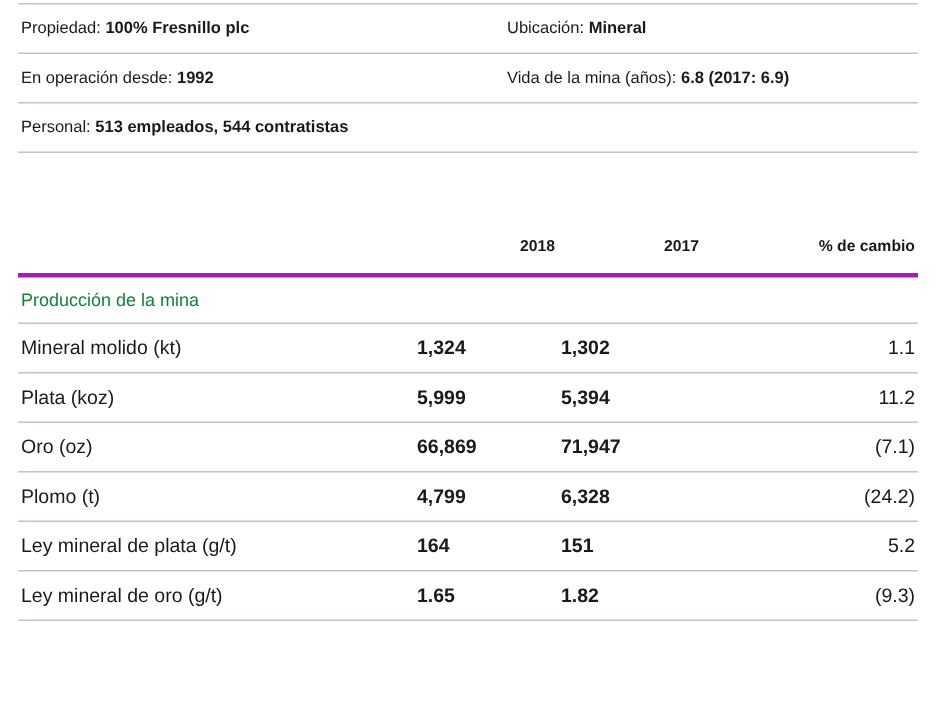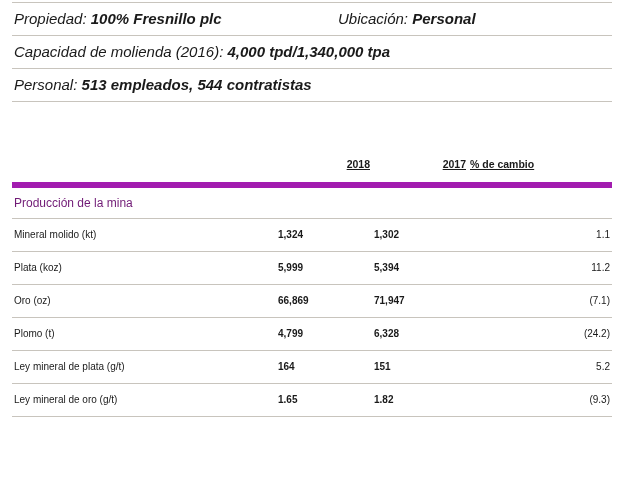--- a/index.html
+++ b/index.html
@@ -29,79 +29,78 @@
     margin-top: 2px;
   }
   .facts tr {
     border-bottom: 1px solid #c8c4bd;
   }
   .facts tr:first-child {
     border-top: 1px solid #c8c4bd;
   }
   .facts td {
     padding: 8px 2px 8px 2px;
-    font-size: 15px;
+    font-size: 11px;
     line-height: 16px;
     vertical-align: top;
-    font-style: italic;
   }
   .facts td.left  { width: 54%; }
   .facts td.right { width: 46%; }
   .facts .lbl { font-weight: normal; }
   .facts .val { font-weight: bold; }
 
   
   .prod {
     width: 100%;
     border-collapse: collapse;
     margin-top: 46px;
   }
   .prod th, .prod td {
-    font-size: 10px;
+    font-size: 13px;
     line-height: 16px;
     padding: 8px 2px;
     vertical-align: bottom;
   }
   .prod thead th {
     font-size: 10.5px;
     font-weight: bold;
     color: #1a1a1a;
     padding-bottom: 10px;
-    border-bottom: 6px solid #a21caf;
-    text-decoration: underline;
+    border-bottom: 3px solid #a21caf;
   }
   .prod thead th.metric { text-align: left; width: 44%; }
   .prod thead th.num    { text-align: right; width: 16%; }
-  .prod thead th.chg    { text-align: left; width: 24%; }
+  .prod thead th.chg    { text-align: right; width: 24%; }
 
   .prod tbody tr { border-bottom: 1px solid #c8c4bd; }
 
   .section-row td {
-    color: #701a75;
+    color: #15803d;
     font-size: 12px;
     padding: 7px 2px 7px 2px;
     font-weight: normal;
   }
   .prod td.metric { text-align: left; font-weight: normal; }
   .prod td.num    { text-align: left; font-weight: bold; }
   .prod td.chg    { text-align: right; font-weight: normal; }
 </style>
 </head>
 <body>
 
 <div class="page">
 
   <table class="facts">
     <tbody>
       <tr>
         <td class="left"><span class="lbl">Propiedad: </span><span class="val">100% Fresnillo plc</span></td>
-        <td class="right"><span class="lbl">Ubicación: </span><span class="val">Personal</span></td>
+        <td class="right"><span class="lbl">Ubicación: </span><span class="val">Mineral</span></td>
       </tr>
       <tr>
-        <td class="left" colspan="2"><span class="lbl">Capacidad de molienda (2016): </span><span class="val">4,000 tpd/1,340,000 tpa</span></td>
+        <td class="left"><span class="lbl">En operación desde: </span><span class="val">1992</span></td>
+        <td class="right"><span class="lbl">Vida de la mina (años): </span><span class="val">6.8 (2017: 6.9)</span></td>
       </tr>
       <tr>
         <td class="left" colspan="2"><span class="lbl">Personal: </span><span class="val">513 empleados, 544 contratistas</span></td>
       </tr>
     </tbody>
   </table>
 
   <table class="prod">
     <thead>
       <tr>

